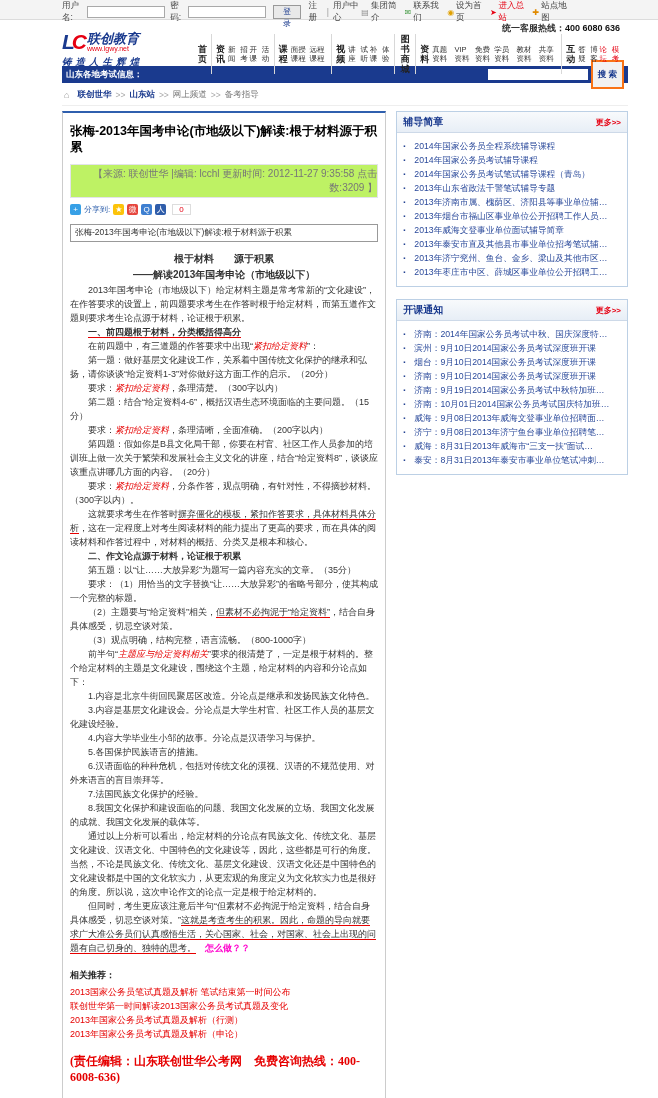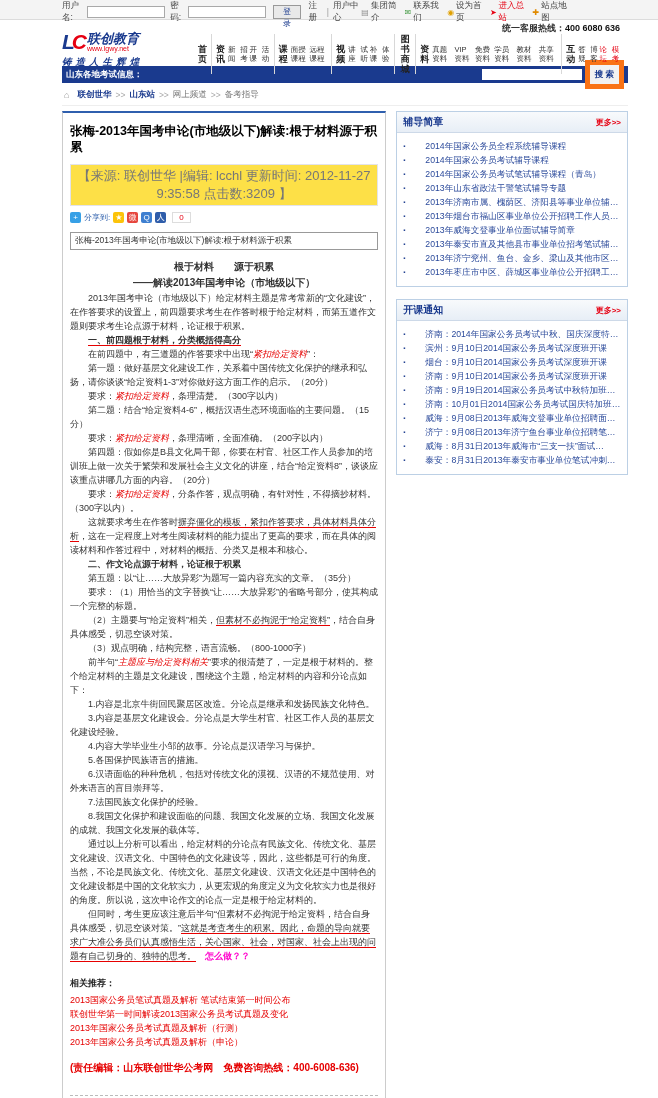--- a/index.html
+++ b/index.html
@@ -42,63 +42,63 @@
   .nav-row a { color:#333; }
   .nav-row a.rednav { color:#e60012; }
 
   
   .citybar { width:566px; margin-left:62px; background:#1a3a8e; height:17px; display:flex; align-items:center; color:#fff; font-size:8.5px; padding:0 4px; gap:4px; }
   .cb-label { font-weight:bold; white-space:nowrap; }
   .cb-cities { display:flex; gap:4px; flex-wrap:nowrap; }
   .cb-cities a { color:#fff; }
   .cb-search { margin-left:auto; display:flex; align-items:center; gap:3px; }
   .cb-search input { width:100px; height:11px; border:1px solid #fff; font-size:8px; }
-  .search-btn { background:#f2f2f2; color:#1a3a8e; font-weight:bold; font-size:8.5px; border:5px solid #f97316; height:29px; line-height:11px; padding:0 5px; cursor:pointer; }
+  .search-btn { background:#f2f2f2; color:#1a3a8e; font-weight:bold; font-size:8.5px; border:2px solid #f97316; height:29px; line-height:11px; padding:0 5px; cursor:pointer; }
 
   
   .breadcrumb { width:566px; margin:4px 0 5px 62px; display:flex; align-items:center; gap:4px; font-size:8.5px; color:#999; border-bottom:1px solid #eee; padding:2px 2px 4px; }
   .bc-home { color:#8a8a8a; font-size:9px; }
   .breadcrumb a.strong { color:#1a3a8e; font-weight:bold; }
   .breadcrumb a.plain { color:#777; }
   .bc-sep { color:#aaa; }
 
   
   .content { width:566px; margin-left:62px; display:flex; gap:10px; align-items:flex-start; }
   .main-col { width:344px; }
   .side-col { width:246px; }
 
   .article-box { border:1px solid #ccc; border-top:2px solid #2f5fae; background:#fff; padding:8px 7px 10px; }
   .page-title { font-size:12.5px; font-weight:bold; color:#000; margin:2px 0 9px; line-height:16px; }
-  .meta-bar { background:#fde047; border:1px solid #e3e3ea; color:#777; font-size:13px; text-align:center; padding:2px 0; }
+  .meta-bar { background:#bef264; border:1px solid #e3e3ea; color:#777; font-size:10px; text-align:right; padding:2px 0; }
   .share-row { display:flex; align-items:center; gap:3px; margin:6px 0 9px; }
   .share-label { color:#2a5caa; font-size:8px; }
   .share-icon { width:11px; height:11px; color:#fff; font-size:8px; line-height:11px; text-align:center; border-radius:2px; display:inline-block; cursor:pointer; }
   .share-count { border:1px solid #ddd; color:#e60012; font-size:8px; padding:0 6px; margin-left:3px; }
   .title-box { border:1px solid #999; padding:2px 4px; font-size:8.5px; color:#333; margin-bottom:9px; white-space:nowrap; overflow:hidden; }
 
   .abody p { margin:0; font-size:9px; line-height:14px; color:#333; text-indent:18px; }
   .abody p.c { text-align:center; font-weight:bold; text-indent:0; font-size:10px; line-height:16px; }
   .abody p.h { font-weight:bold; }
   .abody span.r  { color:#e60000;font-style:italic; }
   .abody span.ru { color:#e60000; border-bottom:1px solid #e60000; }
   .abody span.u  { border-bottom:1px solid #e60000; }
   .abody span.m  { color:#ff00cc; font-weight:bold; }
 
   .reco { margin-top:14px; }
   .reco-label { font-weight:bold; color:#222; font-size:9px; margin-bottom:3px; }
   .reco a { display:block; color:#e60000; font-size:9px; line-height:14px; }
-  .editor-note { color:#e60000; font-weight:bold; font-size:10px; margin:12px 0 20px; }
+  .editor-note { color:#e60000; font-weight:bold; font-size:12px; margin:12px 0 20px;font-family:Liberation Serif, serif; }
   .dotted { border-top:1px dashed #bbb; margin:10px 0 8px; }
 
   .side-box { border:1px solid #bcd0e5; margin-bottom:12px; background:#fff; }
   .side-head { display:flex; align-items:center; background:linear-gradient(#f8fafc,#e7eef6); border-bottom:1px solid #cdd9e8; padding:3px 6px; }
   .side-title { font-weight:bold; color:#1a3a8e; font-size:10px; }
   .side-more { margin-left:auto; color:#e60012; font-size:8px; font-weight:bold; }
   .side-list { padding:6px 6px 7px; }
-  .side-item { font-size:8.7px; line-height:14px; white-space:nowrap; overflow:hidden; display:flex; gap:20px; align-items:center; }
+  .side-item { font-size:8.7px; line-height:14px; white-space:nowrap; overflow:hidden; display:flex; gap:9px; align-items:center; }
   .side-item .sq { color:#1a3a8e; font-size:6px; }
   .side-item a { color:#2b4a9b; }
 </style>
 </head>
 <body>
 
 <div class="topbar">
   <div class="topbar-inner">
     <span>用户名:</span>
     <input style="">

